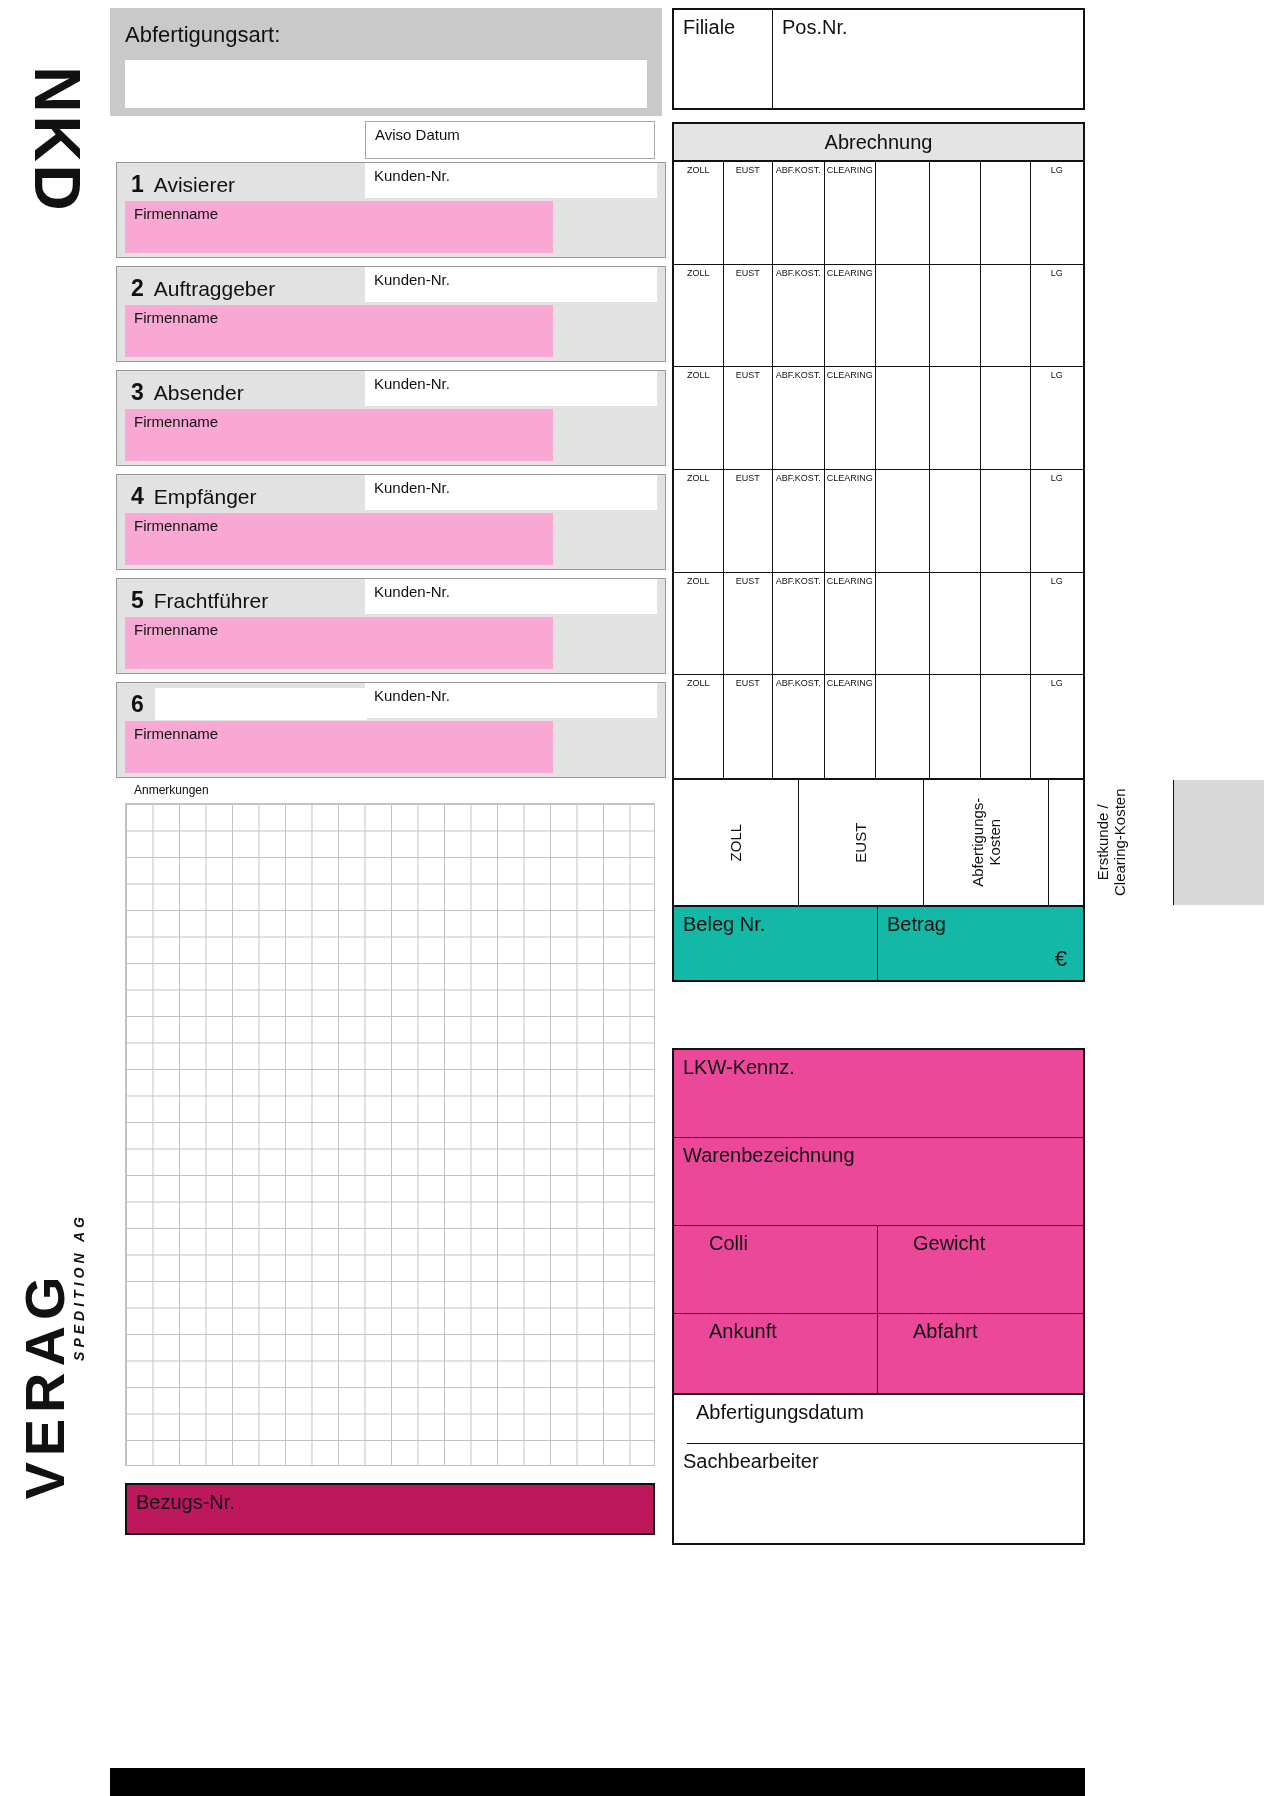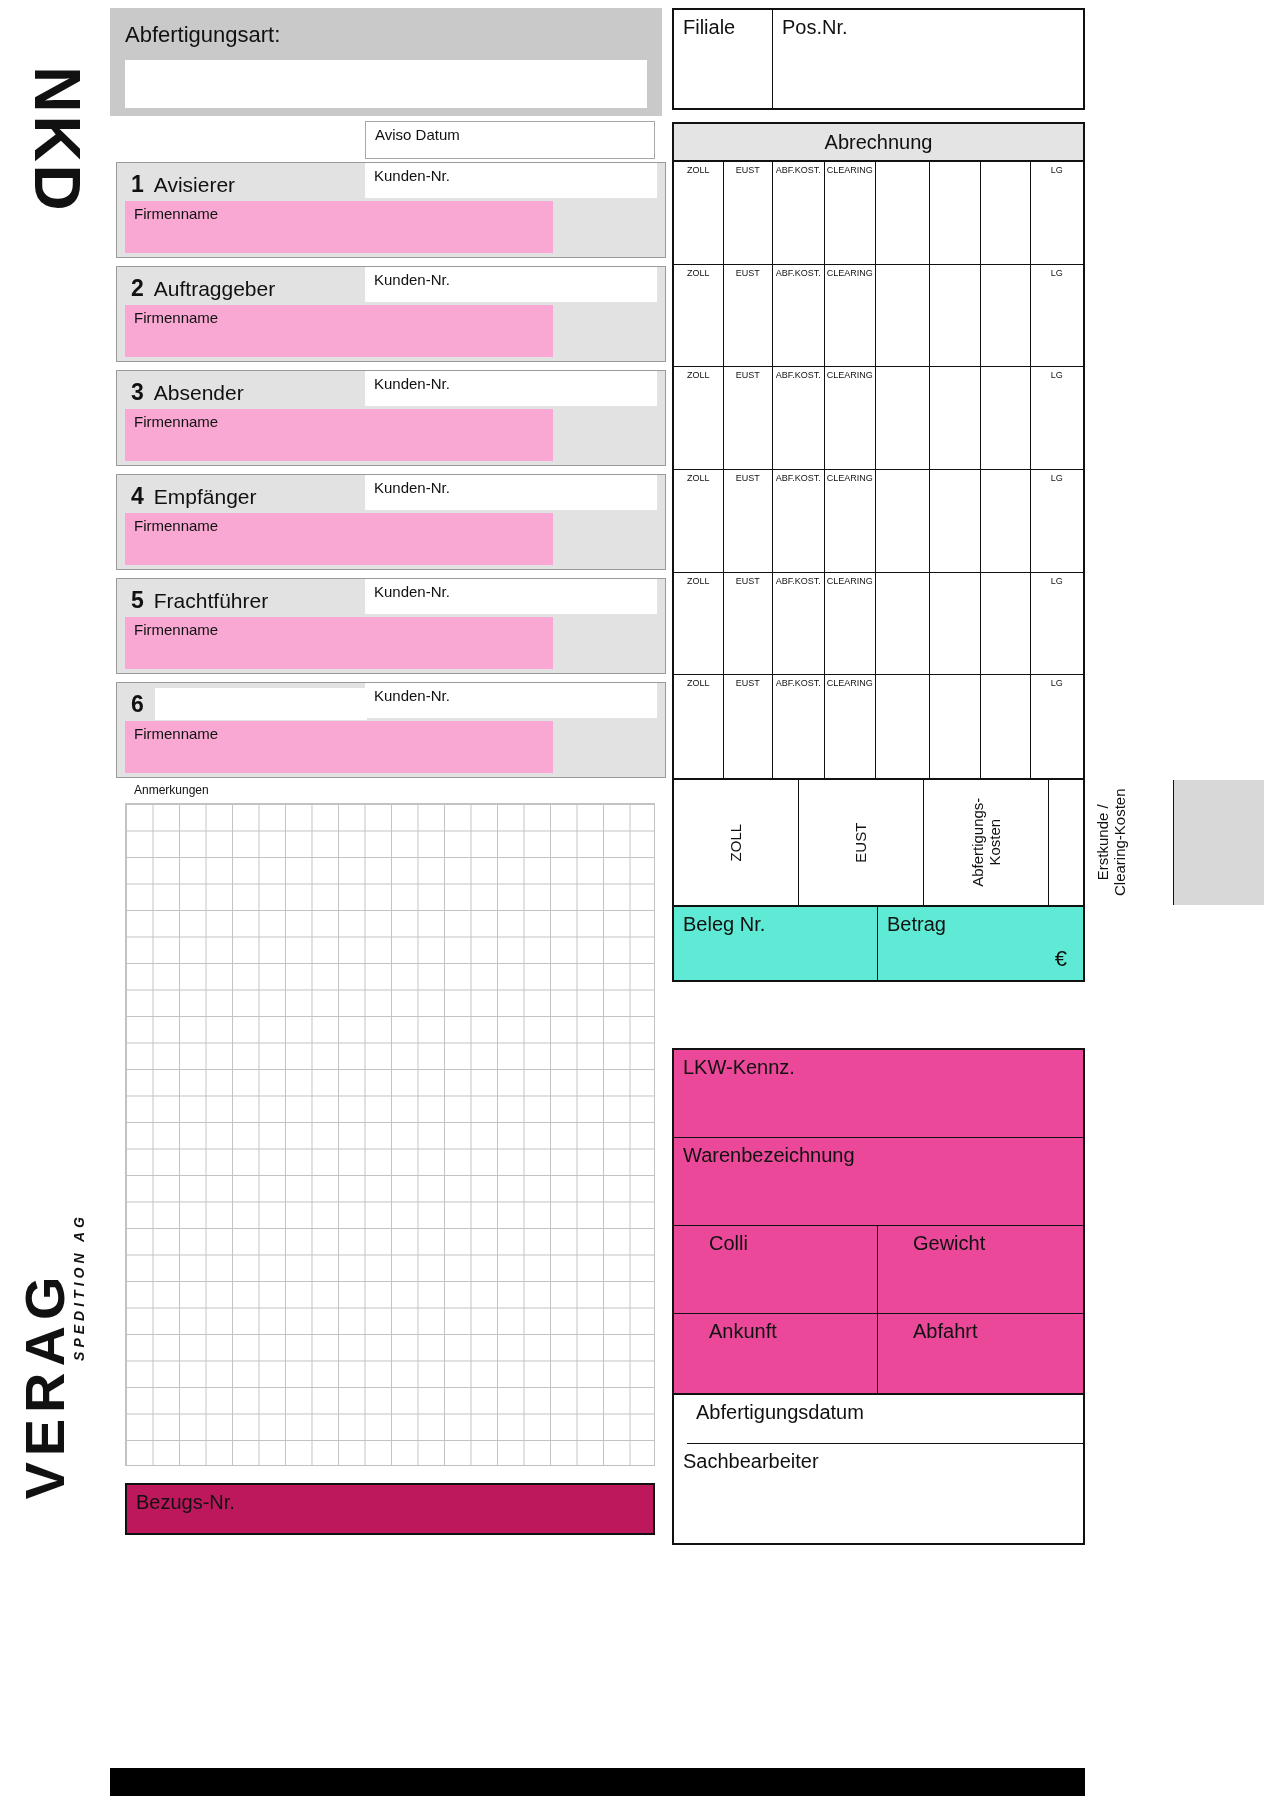--- a/index.html
+++ b/index.html
@@ -56,21 +56,21 @@
 
   
   .vlabel-row { position:absolute; left:672px; top:780px; width:413px; height:127px; background:#fff;
                 border:2px solid #111; border-top:0; display:grid; grid-template-columns:50fr 50fr 52fr 52fr 54fr 52fr 50fr 53fr; }
   .vcell { display:flex; align-items:center; justify-content:center; position:relative; }
   .vcell:not(:last-child) { border-right:1px solid #111; }
   .vcell.gray { background:#d8d8d8; }
   .vtext { flex:0 0 auto; width:124px; transform:rotate(-90deg); text-align:center; font-size:15px; line-height:1.15; white-space:pre-line; }
 
   
-  .beleg-row { position:absolute; left:672px; top:907px; width:413px; height:75px; background:#5eead4;
+  .beleg-row { position:absolute; left:672px; top:907px; width:413px; height:75px; background:#14b8a6;
                border:2px solid #111; border-top:0; display:grid; grid-template-columns:206fr 207fr; }
   .beleg-row > div { position:relative; }
   .beleg-row > div:first-child { border-right:1px solid #111; }
   .euro { position:absolute; right:16px; bottom:8px; font-size:22px; }
 
   
   .anm-label { position:absolute; left:134px; top:783px; font-size:12px; }
   .notes-grid { position:absolute; left:125px; top:803px; width:530px; height:663px;
                 border:1px solid #c2c2c2;
                 background-image:linear-gradient(to right,#c2c2c2 1px,transparent 1px),

